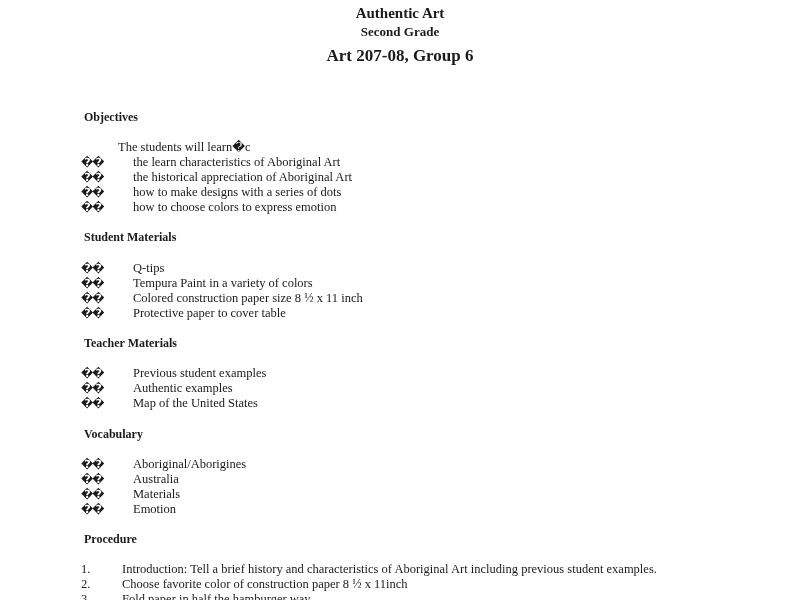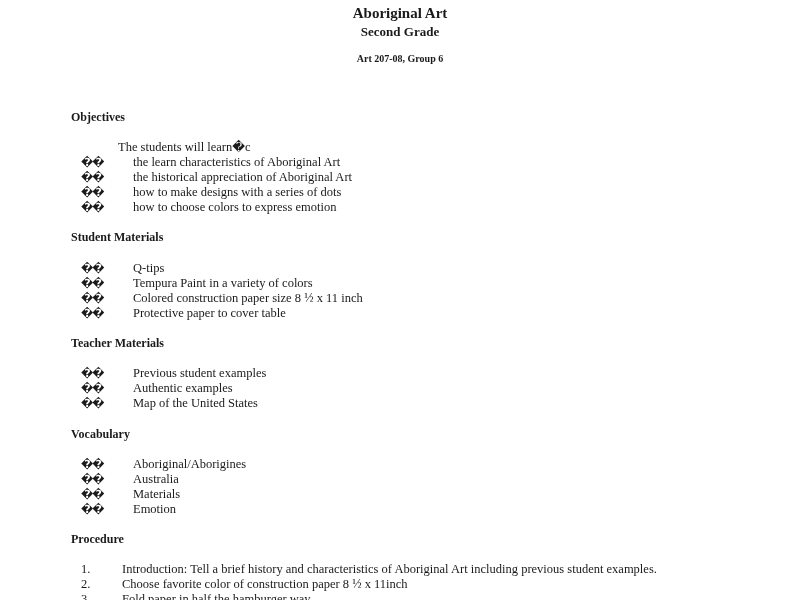--- a/index.html
+++ b/index.html
@@ -7,36 +7,36 @@
       width: 800px; height: 600px; overflow: hidden;
       background: #ffffff; color: #1a1a1a;
       font-family: "Liberation Serif", "DejaVu Serif", serif;
       font-size: 12.5px;
       position: relative;
     }
     .page { position: absolute; left: 0; top: 0; width: 800px; height: 600px; }
     .center { position: absolute; left: 0; width: 800px; text-align: center; font-weight: bold; white-space: nowrap; }
     .title { top: 5px; font-size: 15px; }
     .subtitle { top: 24px; font-size: 13px; }
-    .course { top: 53px; font-size: 10px; }
+    .course { top: 46px; font-size: 17px; }
     .authors { top: 67px; font-size: 12.5px; }
-    .heading { position: absolute; left: 71px; font-weight: bold; font-size: 12px; white-space: nowrap; }
+    .heading { position: absolute; left: 84px; font-weight: bold; font-size: 12px; white-space: nowrap; }
     .line { position: absolute; left: 0; height: 15px; line-height: 15px; white-space: nowrap; }
     .bullet { position: absolute; left: 81px; font-weight: bold; font-size: 11px; letter-spacing: -1px; font-family: "DejaVu Sans", sans-serif; }
     .txt { position: absolute; left: 133px; }
     .intro { position: absolute; left: 118px; }
     .num { position: absolute; left: 81px; }
     .ptxt { position: absolute; left: 122px; }
   </style>
 </head>
 <body>
 
 <div class="page">
 
-  <div class="center title">Aboriginal Art</div>
+  <div class="center title">Authentic Art</div>
   <div class="center subtitle">Second Grade</div>
   <div class="center course">Art 207-08, Group 6</div>
 
   <div class="heading" style="top:110px">Objectives</div>
   <div class="line" style="top:140px">
     <span class="intro">The students will learn�c</span>
   </div>
   <div class="line" style="top:155px">
     <span class="bullet">��</span>
     <span class="txt">the learn characteristics of Aboriginal Art</span>

